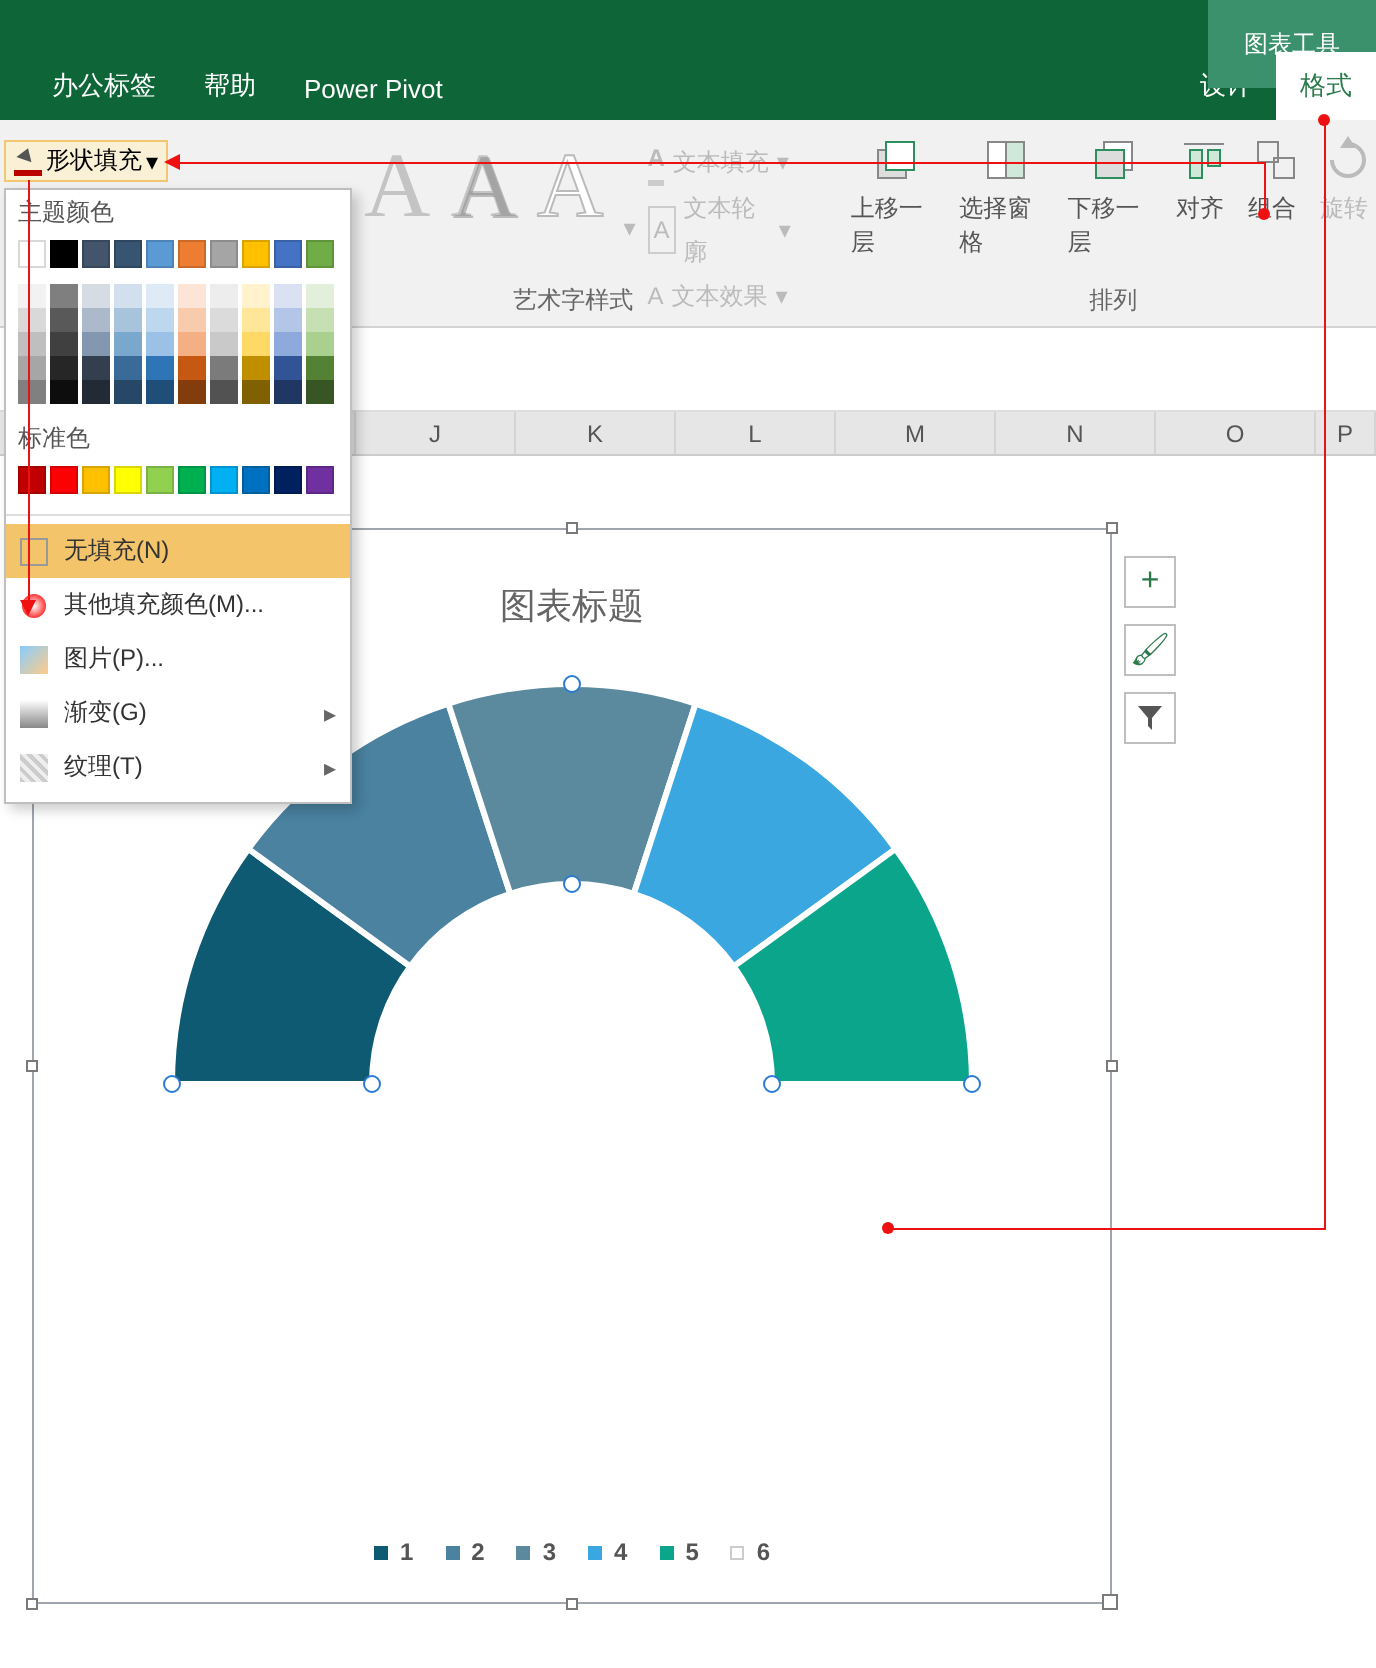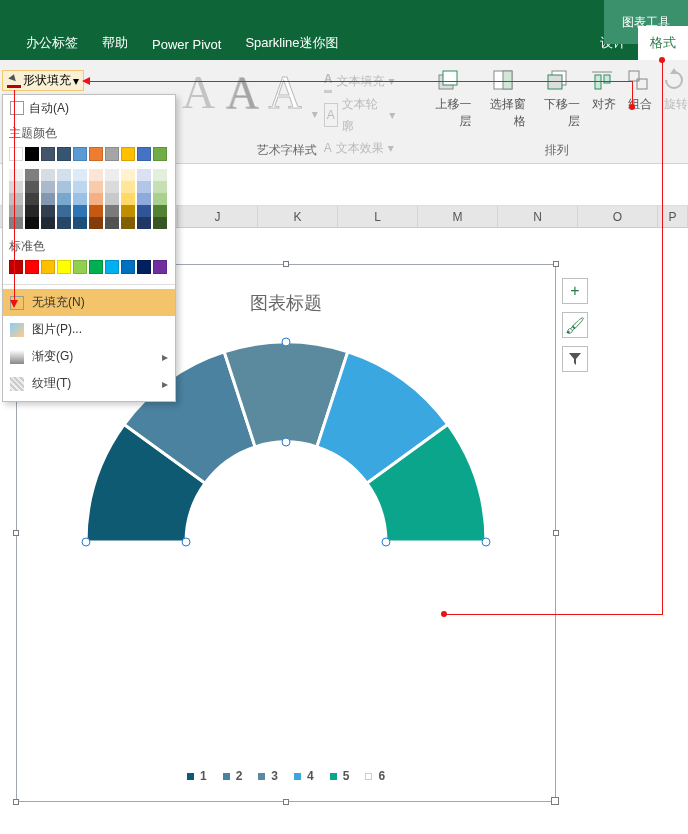--- a/index.html
+++ b/index.html
@@ -115,21 +115,21 @@
   }
   .wordart-side .row { display:flex; align-items:center; gap:4px;}
   .arrange-group {
     margin-left:30px;
     display:flex;
     align-items:flex-start;
     gap:8px;
     padding-top:6px;
     position:relative;
   }
-  .arrange-group .item { text-align:right; color:#555; font-size:12px; }
+  .arrange-group .item { text-align:left; color:#555; font-size:12px; }
   .arrange-group .icon {
     width:28px; height:28px; margin:0 auto 2px;
     display:flex; align-items:center; justify-content:center;
   }
   .arrange-group .label {
     position:absolute; bottom:4px; left:0; right:0; text-align:center; color:#666;
   }
   
   .dropdown {
     position: absolute;
@@ -276,21 +276,20 @@
 <div class="titlebar">
   <div class="tools">
     <span>图表工具</span>
   </div>
 </div>
 
 <div class="tabsrow">
   <div class="tab">办公标签</div>
   <div class="tab">帮助</div>
   <div class="tab">Power Pivot</div>
-  <div class="tab">Sparkline迷你图</div>
   <div class="tab" style="margin-left:auto">设计</div>
   <div class="tab format">格式</div>
 </div>
 
 <div class="ribbonbody">
 
   <div class="shape-fill-trigger">
     <span class="bucket-icon"></span>
     <span>形状填充</span>
     <span>▾</span>
@@ -363,23 +362,20 @@
             <polygon points="12,0 16,6 8,6" fill="#bbb"></polygon>
           </svg>
       </div>
       <div>旋转</div>
     </div>
     <div class="label">排列</div>
   </div>
 </div>
 
 <div class="dropdown">
-  <div class="auto menuitem" style="padding-left:26px">
-    <span>自动(A)</span>
-  </div>
   <div class="section-title">主题颜色</div>
   <div class="swatches" id="theme-row1">
       <div class="sw" style="background: rgb(255, 255, 255);"></div>
       <div class="sw" style="background: rgb(0, 0, 0);"></div>
       <div class="sw" style="background: rgb(68, 84, 106);"></div>
       <div class="sw" style="background: rgb(55, 84, 112);"></div>
       <div class="sw" style="background: rgb(91, 155, 213);"></div>
       <div class="sw" style="background: rgb(237, 125, 49);"></div>
       <div class="sw" style="background: rgb(165, 165, 165);"></div>
       <div class="sw" style="background: rgb(255, 192, 0);"></div>
@@ -450,20 +446,34 @@
       <div class="sw" style="background: rgb(0, 112, 192);"></div>
       <div class="sw" style="background: rgb(0, 32, 96);"></div>
       <div class="sw" style="background: rgb(112, 48, 160);"></div>
     </div>
   <div style="height:1px;background:#ddd;margin:4px 0"></div>
   <div class="menuitem hover">
     <span class="mi-icon" style="border:1px solid #999"></span>
     <span>无填充(N)</span>
   </div>
   <div class="menuitem">
+    <span class="mi-icon">
+      <svg width="14" height="14">
+          <circle cx="7" cy="7" r="6" fill="url(#g)"></circle>
+          <defs>
+            <radialGradient id="g">
+              <stop offset="0" stop-color="#fff"></stop>
+              <stop offset="1" stop-color="#f33"></stop>
+            </radialGradient>
+          </defs>
+        </svg>
+    </span>
+    <span>其他填充颜色(M)...</span>
+  </div>
+  <div class="menuitem">
     <span class="mi-icon" style="background:linear-gradient(135deg,#8cf,#fc8)"></span>
     <span>图片(P)...</span>
   </div>
   <div class="menuitem">
     <span class="mi-icon" style="background:linear-gradient(#fff,#888)"></span>
     <span>渐变(G)</span>
     <span class="arrow">▸</span>
   </div>
   <div class="menuitem">
     <span class="mi-icon" style="background:repeating-linear-gradient(45deg,#ccc 0 2px,#eee 2px 4px)"></span>

